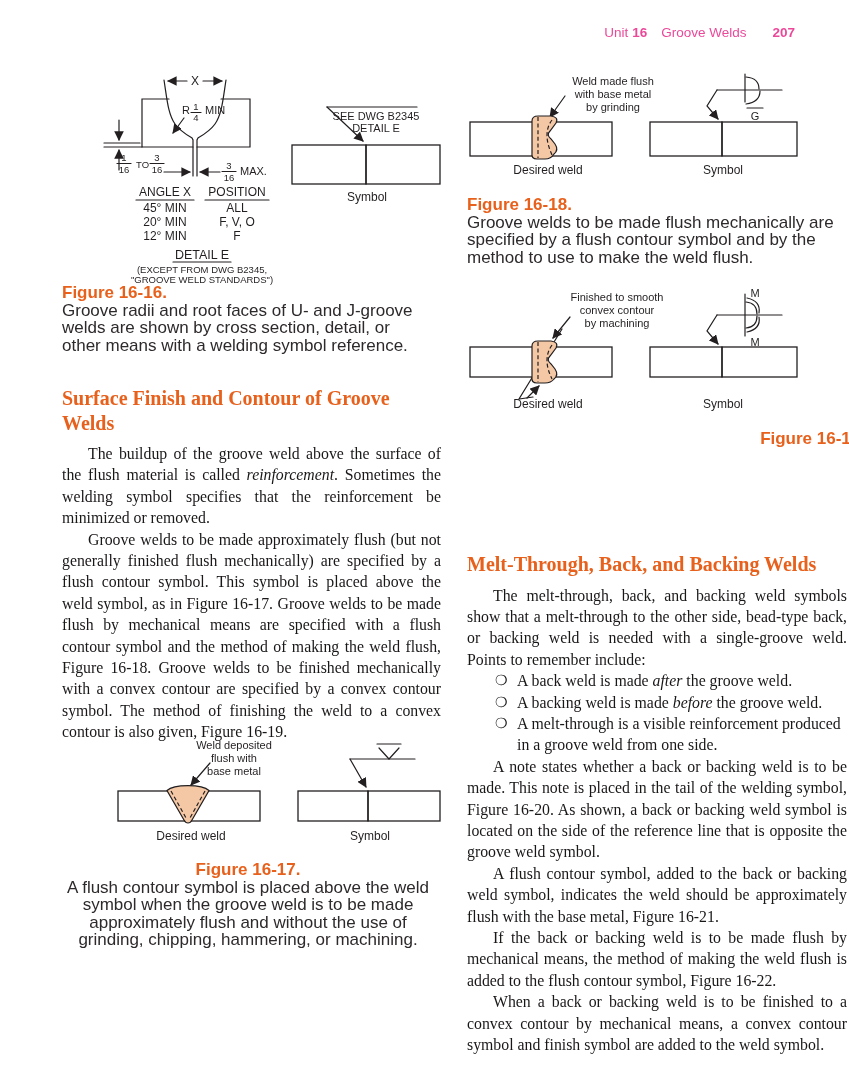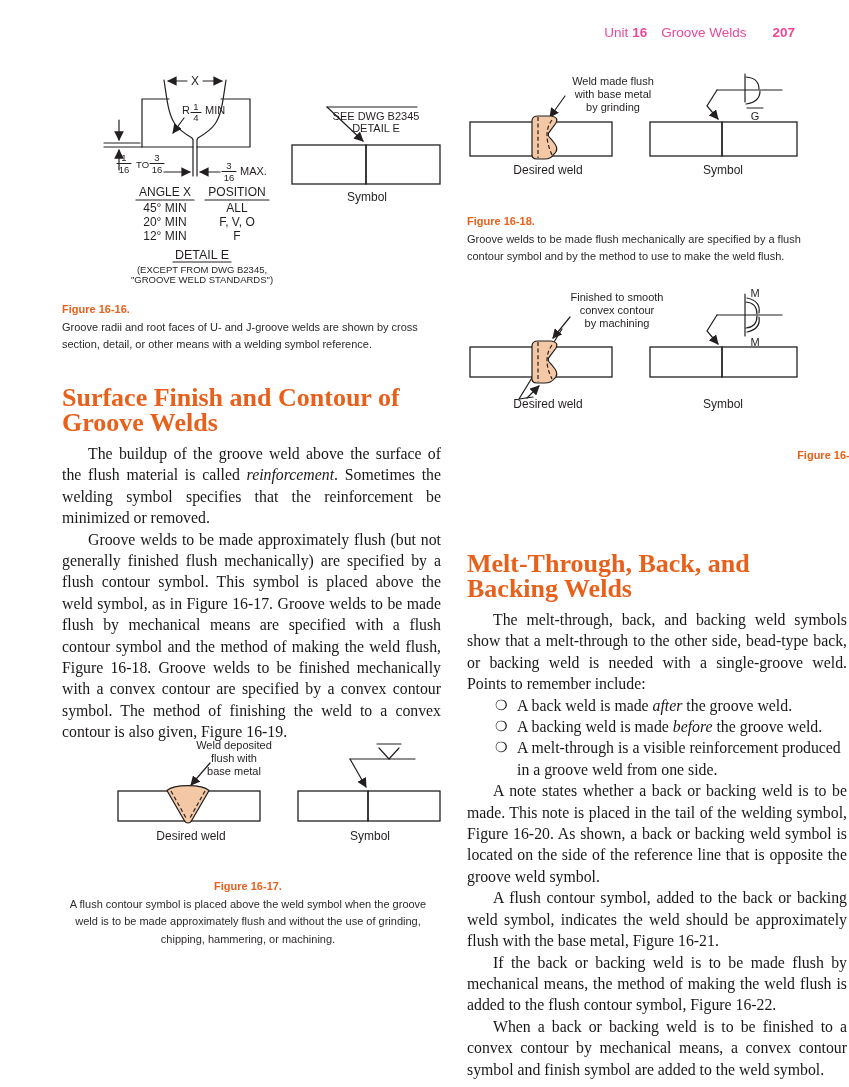--- a/index.html
+++ b/index.html
@@ -11,28 +11,28 @@
   
   #hdr {
     position:absolute; top:25px; left:0; right:54px; text-align:right;
     font-size:13.5px; color:#ec4899;
   }
   #hdr b { font-weight:bold; }
   .hsp1 { display:inline-block; width:14px; }
   .hsp2 { display:inline-block; width:26px; }
 
   
-  .cap { position:absolute; font-size:11px; line-height:17.6px; color:#2e2a2b;margin-top:17px; }
+  .cap { position:absolute; font-size:17px; line-height:17.6px; color:#2e2a2b; }
   .cap .ct { color:#E8611C; font-weight:bold; }
 
   
   .flow { position:absolute; font-family:"Liberation Serif", serif; color:#1a1717; }
   h2.sec {
     font-family:"Liberation Serif", serif; font-weight:bold; color:#E8611C;
-    font-size:26px; line-height:24.5px; margin-bottom:8px;
+    font-size:20px; line-height:24.5px; margin-bottom:8px;
   }
   .flow p {
     font-size:15.8px; line-height:21.4px; text-align:justify; text-indent:26px;
   }
   .bi { font-weight:normal; font-style:italic; }
   .bullets { margin-left:28px; }
   .bullet { display:flex; font-size:15.8px; line-height:21.4px; }
   .bullet .bg { width:22px; flex:0 0 22px; font-size:14px; }
   .bullet .bt { flex:1; }
 

